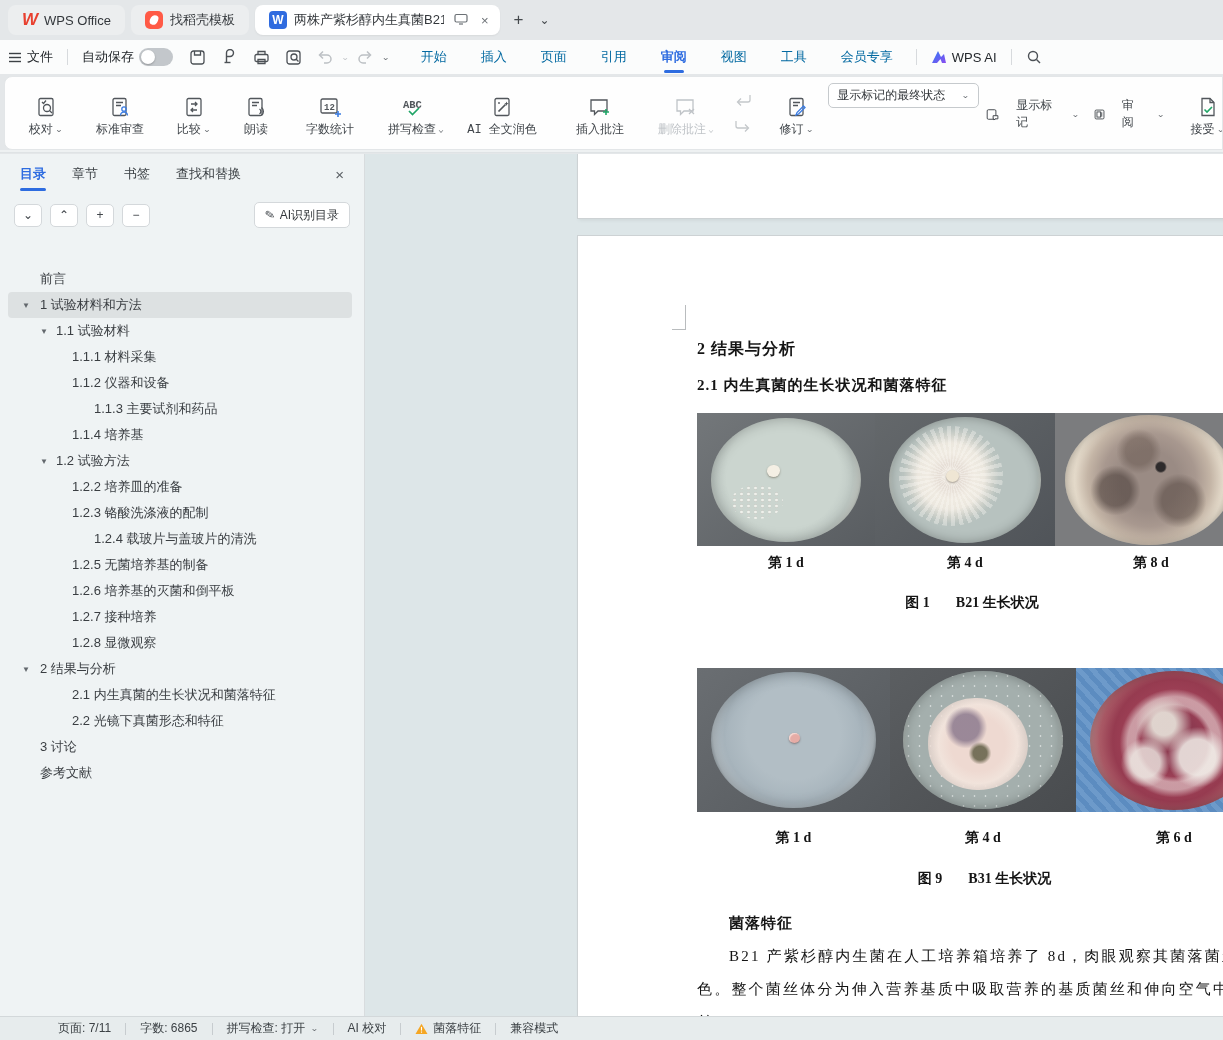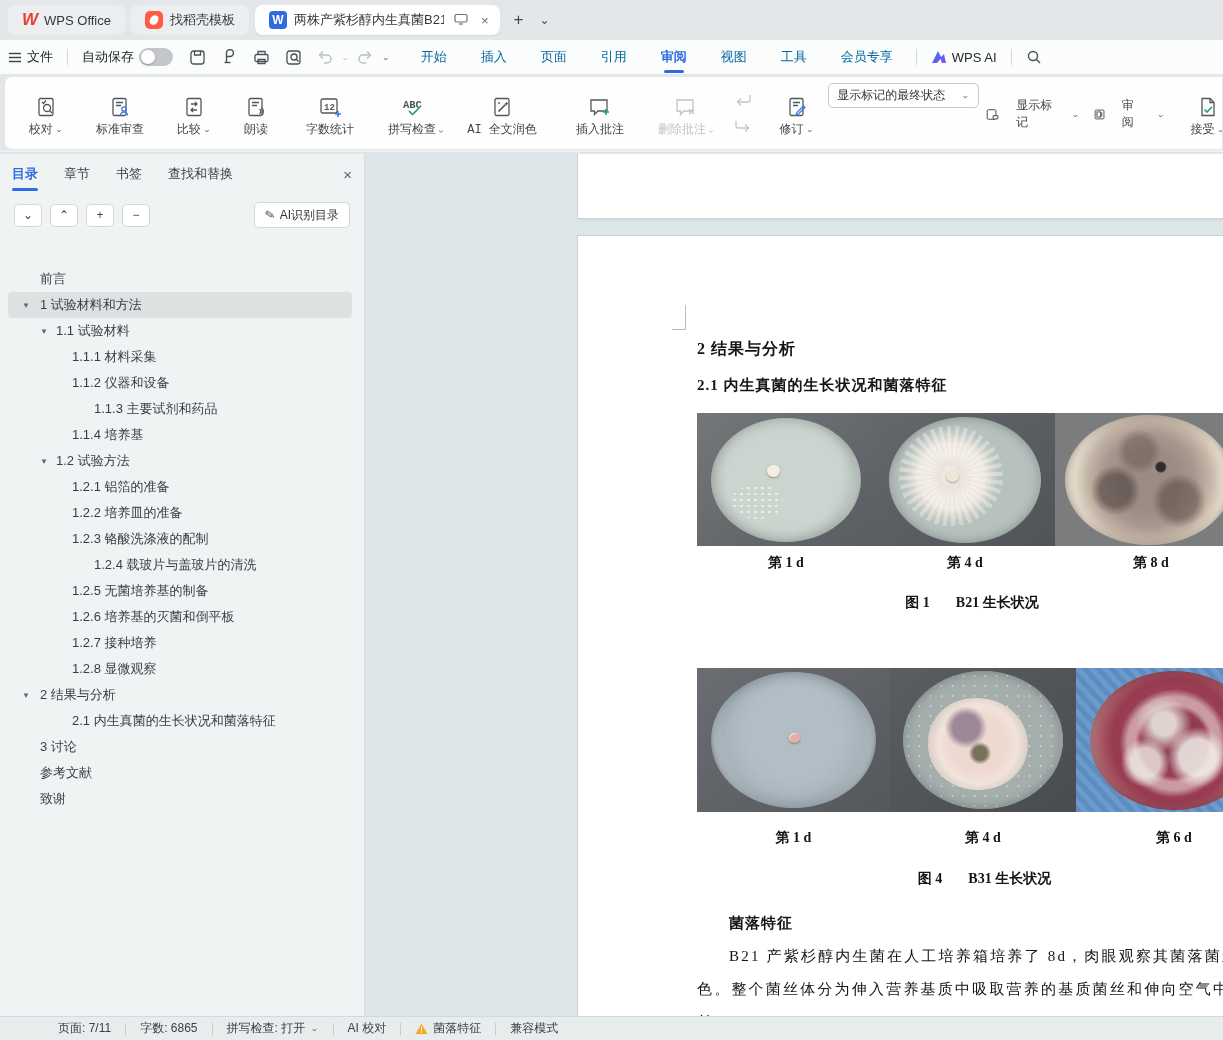--- a/index.html
+++ b/index.html
@@ -53,21 +53,21 @@
   .combo { width:168px; height:25px; border:1px solid #c6cacd; border-radius:5px; display:flex; align-items:center; justify-content:space-between; padding:0 8px; font-size:12px; color:#33373b; background:#fff; }
   .inline-row { display:flex; align-items:center; gap:14px; }
   .ibtn { display:flex; align-items:center; gap:17px; font-size:12px; color:#41464b; }
 
   
   #main { position:absolute; left:0; top:154px; width:1223px; height:862px; display:flex; }
   #toc-panel { width:365px; background:#eff3f4; border-right:1px solid #d8dcde; position:relative; }
   #canvas { flex:1; background:#dde6e8; position:relative; overflow:hidden; }
 
   
-  #toc-tabs { display:flex; align-items:center; height:40px; padding:0 12px; font-size:13px; color:#3c4145; gap:26px;text-align:right; }
+  #toc-tabs { display:flex; align-items:center; height:40px; padding:0 20px; font-size:13px; color:#3c4145; gap:26px;text-align:right; }
   .toc-tab { position:relative; padding:10px 0; }
   .toc-tab.active { color:#2e6ce0; font-weight:bold; }
   .toc-tab.active::after { content:""; position:absolute; left:0; right:0; bottom:2px; height:3px; border-radius:2px; background:#2e6ce0; }
   #toc-close { margin-left:auto; color:#5b6065; font-size:15px; }
   #toc-tools { display:flex; align-items:center; padding:8px 14px 0 14px; gap:8px; }
   .sqbtn { width:28px; height:23px; background:#fff; border:1px solid #d4d8db; border-radius:5px; display:flex; align-items:center; justify-content:center; font-size:12px; color:#41464b; }
   #ai-toc-btn { margin-left:auto; height:26px; background:#fff; border:1px solid #d4d8db; border-radius:5px; display:flex; align-items:center; gap:5px; font-size:12px; color:#33373b; padding:0 10px; }
   .pen-ic { font-size:12px; color:#41464b; transform:rotate(-10deg); }
 
   
@@ -583,24 +583,20 @@
         <div class="toc-item clickable lvl2">
           <span class="tri"></span>
           <span class="toc-label">1.1.4 培养基</span>
         </div>
         <div class="toc-item clickable lvl1">
           <span class="tri">▼</span>
           <span class="toc-label">1.2 试验方法</span>
         </div>
         <div class="toc-item clickable lvl2">
           <span class="tri"></span>
-          <span class="toc-label">1.2.1 铝箔的准备</span>
-        </div>
-        <div class="toc-item clickable lvl2">
-          <span class="tri"></span>
           <span class="toc-label">1.2.2 培养皿的准备</span>
         </div>
         <div class="toc-item clickable lvl2">
           <span class="tri"></span>
           <span class="toc-label">1.2.3 铬酸洗涤液的配制</span>
         </div>
         <div class="toc-item clickable lvl3">
           <span class="tri"></span>
           <span class="toc-label">1.2.4 载玻片与盖玻片的清洗</span>
         </div>
@@ -621,31 +617,31 @@
           <span class="toc-label">1.2.8 显微观察</span>
         </div>
         <div class="toc-item clickable lvl0">
           <span class="tri">▼</span>
           <span class="toc-label">2 结果与分析</span>
         </div>
         <div class="toc-item clickable lvl2">
           <span class="tri"></span>
           <span class="toc-label">2.1 内生真菌的生长状况和菌落特征</span>
         </div>
+        <div class="toc-item clickable lvl2">
+          <span class="tri"></span>
+          <span class="toc-label">2.2 光镜下真菌形态和特征</span>
+        </div>
         <div class="toc-item clickable lvl0">
           <span class="tri"></span>
           <span class="toc-label">3 讨论</span>
         </div>
         <div class="toc-item clickable lvl0">
           <span class="tri"></span>
           <span class="toc-label">参考文献</span>
-        </div>
-        <div class="toc-item clickable lvl0">
-          <span class="tri"></span>
-          <span class="toc-label">致谢</span>
         </div>
       </div>
   </div>
 
   <div id="canvas">
     <div class="page" id="page-prev"></div>
     <div class="page doc-serif" id="page-cur">
       <div id="corner-mark"></div>
       <div id="h1">2 结果与分析</div>
       <div id="h2">2.1 内生真菌的生长状况和菌落特征</div>
@@ -686,21 +682,21 @@
         <div class="ph" id="ph23">
             <div class="dish"></div>
           </div>
       </div>
       <div class="cap-row" id="fig2-caps">
         <div class="cap" style="width:193px">第 1 d</div>
         <div class="cap" style="width:186px">第 4 d</div>
         <div class="cap" style="width:196px">第 6 d</div>
       </div>
       <div class="fig-title" id="fig2-title">
-        <span>图 4</span><span class="gap"></span><span>B31 生长状况</span>
+        <span>图 9</span><span class="gap"></span><span>B31 生长状况</span>
       </div>
 
       <div id="para-head">菌落特征</div>
       <div class="pline" id="pl1">B21 产紫杉醇内生菌在人工培养箱培养了 8d，肉眼观察其菌落菌丝体呈</div>
       <div class="pline" id="pl2">色。整个菌丝体分为伸入营养基质中吸取营养的基质菌丝和伸向空气中的气</div>
       <div class="pline" id="pl3">丝。</div>
     </div>
   </div>
 </div>
 

